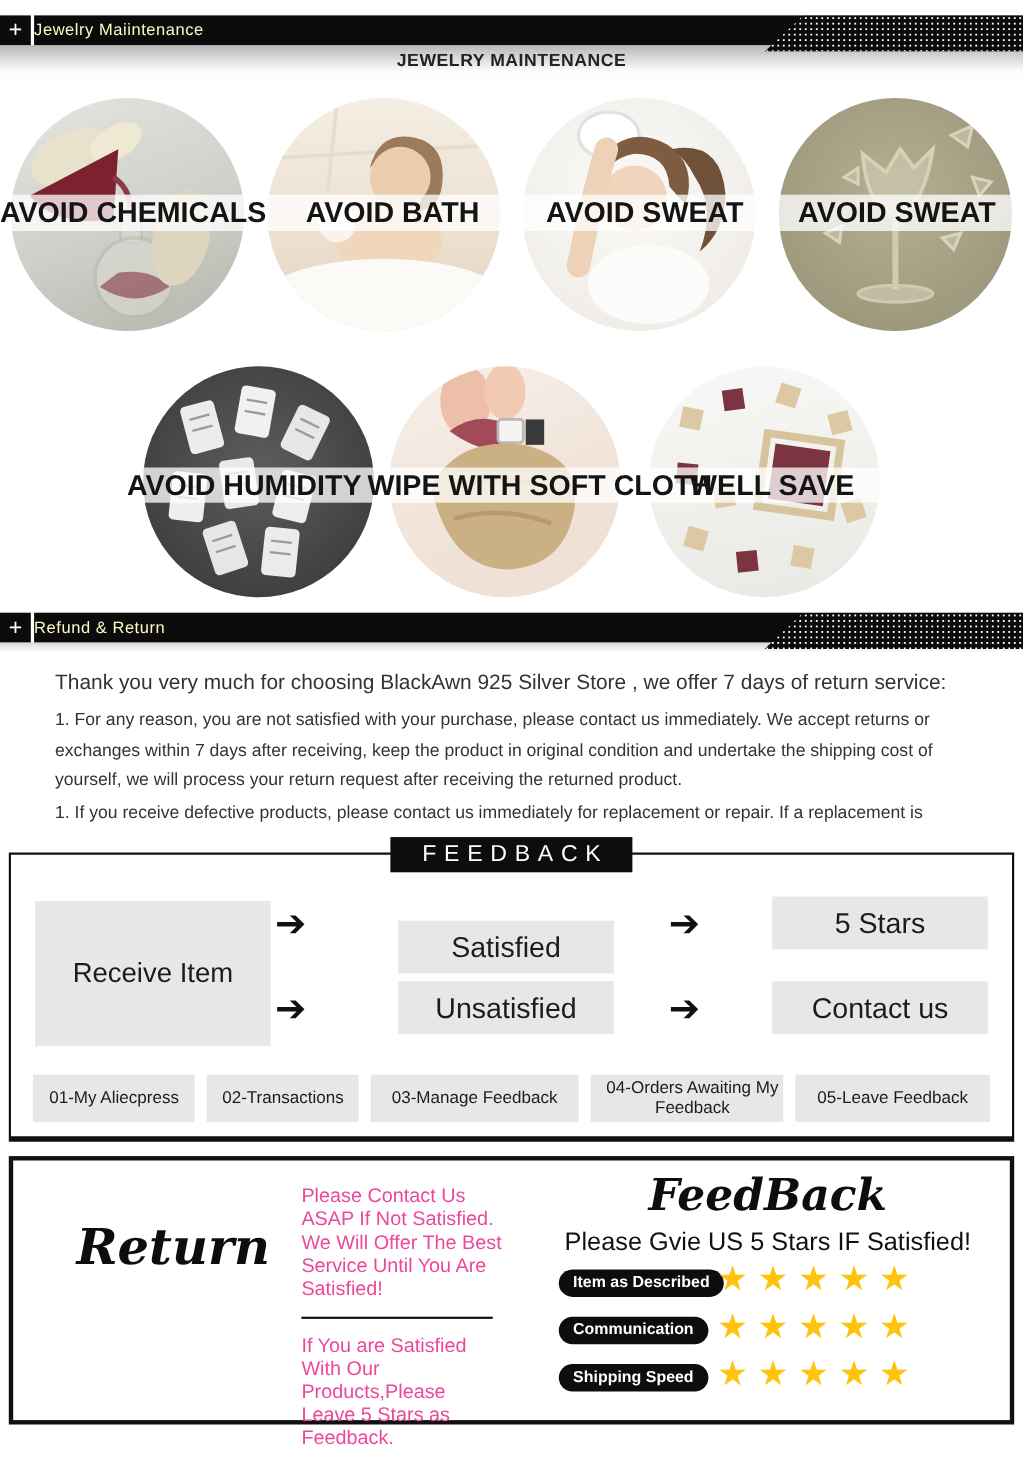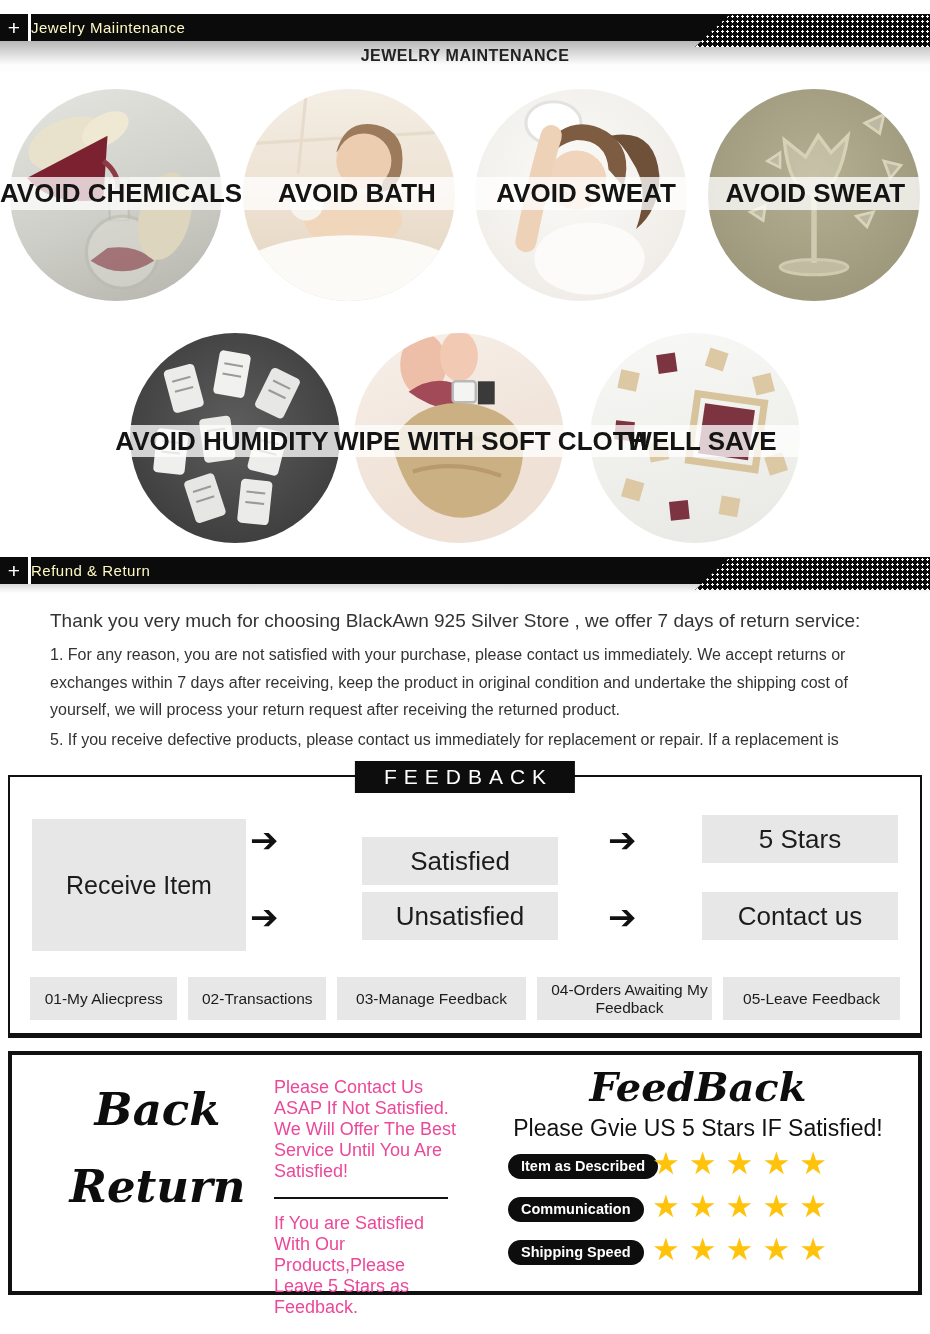--- a/index.html
+++ b/index.html
@@ -231,21 +231,21 @@
     </div>
   <div class="bar">
     <span>Refund &amp; Return</span>
     <div class="halftone"></div>
   </div>
 </div>
 <div class="grad2"></div>
 
 <p class="refund-intro">Thank you very much for choosing  BlackAwn 925 Silver Store , we offer 7 days of return service:</p>
 <p class="refund-point">1. For any reason, you are not satisfied with your purchase, please contact us immediately. We accept returns or exchanges within 7 days after receiving, keep the product in original condition and undertake the shipping cost of yourself, we will process your return request after receiving the returned product.</p>
-<p class="refund-point">5. If you receive defective products, please contact us immediately for replacement or repair. If a replacement is</p>
+<p class="refund-point">1. If you receive defective products, please contact us immediately for replacement or repair. If a replacement is</p>
 
 <div class="fbox">
   <div class="ftab">FEEDBACK</div>
 
   <div class="gbox receive">Receive Item</div>
 
   <span class="arrow a1">➔</span>
   <div class="gbox flow-mid satisfied">Satisfied</div>
   <span class="arrow a2">➔</span>
   <div class="gbox flow-mid fivestars">5 Stars</div>
@@ -259,21 +259,20 @@
     <div class="step s1">01-My Aliecpress</div>
     <div class="step s2">02-Transactions</div>
     <div class="step s3">03-Manage Feedback</div>
     <div class="step s4">04-Orders Awaiting My Feedback</div>
     <div class="step s5">05-Leave Feedback</div>
   </div>
 </div>
 
 <div class="bbox">
   <div class="backret">
-    <div class="l1">Back</div>
     <div class="l2">Return</div>
   </div>
 
   <div class="note">
     <p>Please Contact Us ASAP If Not Satisfied.</p>
     <p>We Will Offer The Best Service Until You Are Satisfied!</p>
     <div class="divider"></div>
     <p>If You are Satisfied With Our Products,Please Leave 5 Stars as Feedback.</p>
   </div>
 

